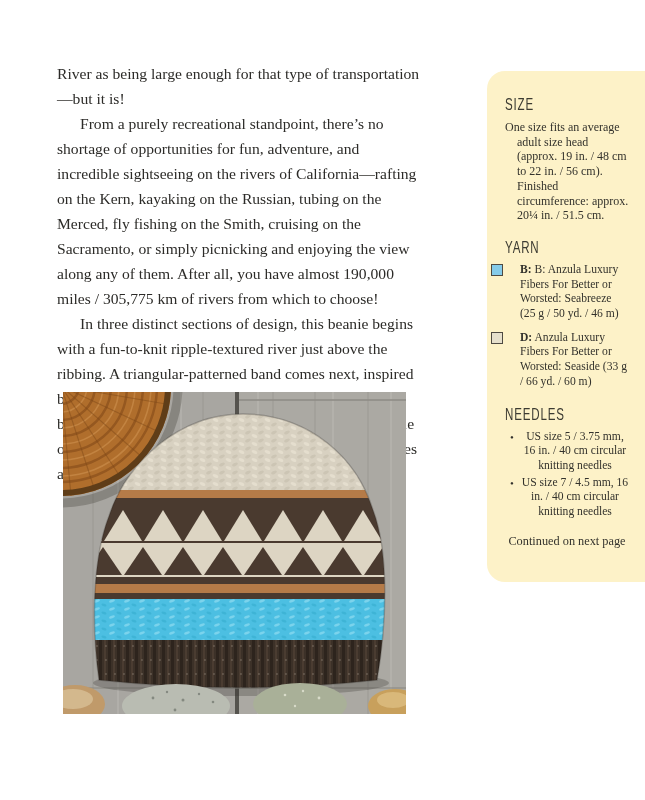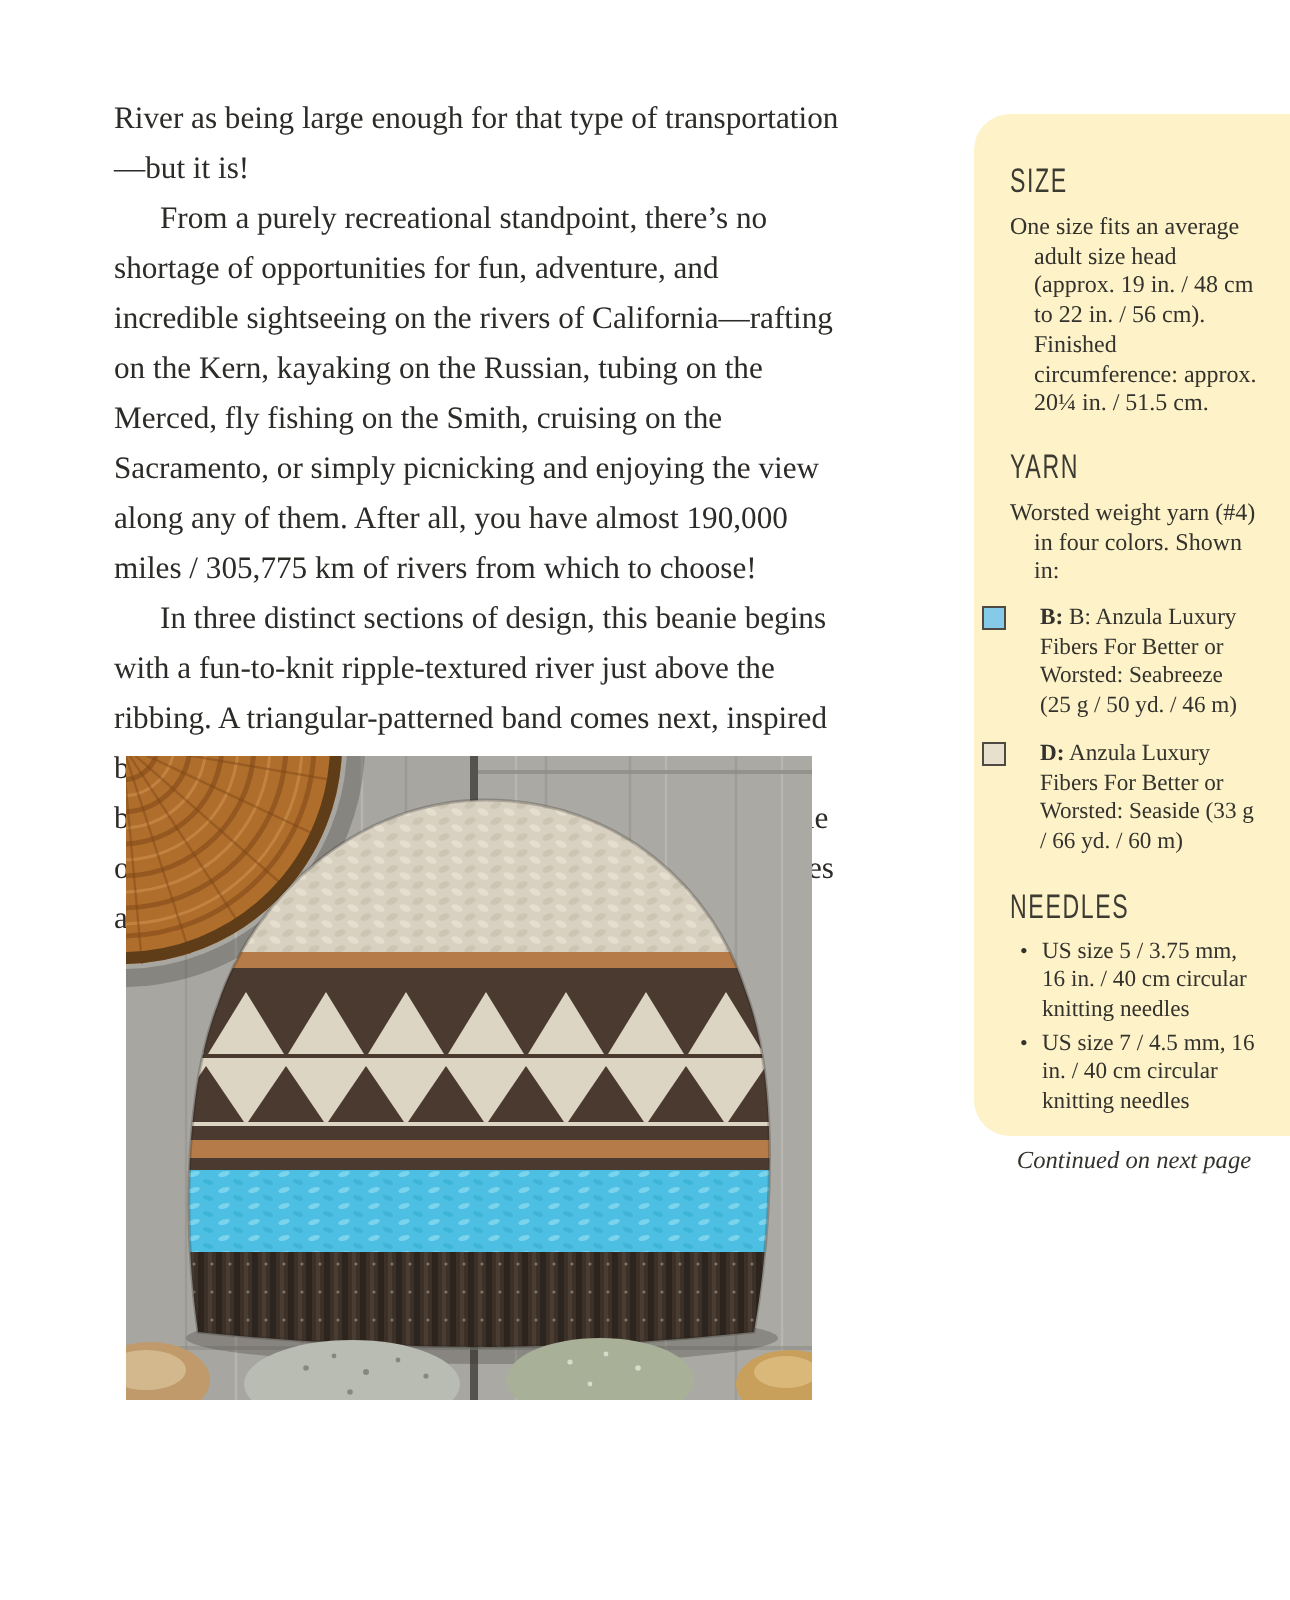--- a/index.html
+++ b/index.html
@@ -1,17 +1,17 @@
 <!DOCTYPE html>
 <html><head>
 <meta charset="utf-8">
 <style>
   html,body{margin:0;padding:0;background:#ffffff;}
   .page{position:relative;width:645px;height:715px;background:#ffffff;overflow:hidden;
-        font-family:"Liberation Serif",serif;}
+        font-family:"Liberation Serif",serif;margin-top:14px;}
 
   
   .article{position:absolute;left:57px;top:47px;width:367px;color:#2c2b28;
            font-size:15.6px;line-height:25px;text-align:left;}
   .article p{margin:0;}
   .article p.indent{text-indent:23px;}
 
   
   .sidebar{position:absolute;left:487px;top:57px;width:178px;height:511px;
            border-radius:18px;padding:24px 36px 0 18px;box-sizing:border-box;
@@ -20,24 +20,24 @@
               letter-spacing:1.2px;color:#3c3b32;transform:scaleX(0.68);
               transform-origin:left center;margin:15px 0 5px;white-space:nowrap;}
   .sb-heading.first{margin-top:0;}
   .sb-text{font-size:12px;line-height:14.7px;padding-left:12px;text-indent:-12px;
            margin:0 0 9px;}
   .yarn-item{position:relative;font-size:11.6px;line-height:14.7px;padding-left:15px;
              margin:0 0 9px;}
   .swatch{position:absolute;left:-14px;top:1px;width:12px;height:12px;
           border:1.5px solid #4e4a42;box-sizing:border-box;}
   .yarn-key{font-weight:bold;}
-  .needles-list{margin:0;padding:0 0 0 16px;list-style:none;font-size:11.6px;line-height:14.7px;}
+  .needles-list{margin:0;padding:0 0 0 16px;list-style:none;font-size:11.6px;line-height:14.7px;text-align:center;}
   .needles-list li{position:relative;margin-bottom:2px;}
   .needles-list li::before{content:"\2022";position:absolute;left:-11px;top:0;font-size:11px;}
-  .continued{font-style:italic;font-size:12.3px;text-align:center;margin:14px 0 0;}
+  .continued{font-size:12.3px;text-align:center;margin:14px 0 0;}
 
   
   .photo{position:absolute;left:63px;top:378px;width:343px;height:322px;margin:0;}
   .photo svg{display:block;}
 
   
   .footer{position:absolute;top:755px;right:33px;font-family:"Liberation Sans",sans-serif;
           font-size:13.5px;letter-spacing:1.2px;color:#2e2d28;transform:scaleX(0.78);
           transform-origin:right center;white-space:nowrap;}
   .footer .pageno{margin-left:15px;}
@@ -54,21 +54,20 @@
     <p>River as being large enough for that type of transportation—but it is!</p>
     <p class="indent">From a purely recreational standpoint, there’s no shortage of opportunities for fun, adventure, and incredible sightseeing on the rivers of California—rafting on the Kern, kayaking on the Russian, tubing on the Merced, fly fishing on the Smith, cruising on the Sacramento, or simply picnicking and enjoying the view along any of them. After all, you have almost 190,000 miles / 305,775 km of rivers from which to choose!</p>
     <p class="indent">In three distinct sections of design, this beanie begins with a fun-to-knit ripple-textured river just above the ribbing. A triangular-patterned band comes next, inspired by the neutral colors and geometric shapes found on baskets from the Yurok tribe and other indigenous people of the river regions of California. The top section features a simple basket weave.</p>
   </main>
 
   <aside class="sidebar" style="background-color: rgb(253, 242, 200);">
     <h3 class="sb-heading first">SIZE</h3>
     <p class="sb-text">One size fits an average adult size head (approx. 19 in. / 48 cm to 22 in. / 56 cm). Finished circumference: approx. 20¼ in. / 51.5 cm.</p>
 
     <h3 class="sb-heading">YARN</h3>
-    <p class="sb-text">Worsted weight yarn (#4) in four colors. Shown in:</p>
 
     <div class="yarn-item">
       <span class="swatch" style="background-color: rgb(133, 203, 233);"></span>
       <span class="yarn-key">B:</span>
       <span>B: Anzula Luxury Fibers For Better or Worsted: Seabreeze (25 g / 50 yd. / 46 m)</span>
     </div>
     <div class="yarn-item">
       <span class="swatch" style="background-color: rgb(230, 224, 204);"></span>
       <span class="yarn-key">D:</span>
       <span>Anzula Luxury Fibers For Better or Worsted: Seaside (33 g / 66 yd. / 60 m)</span>

